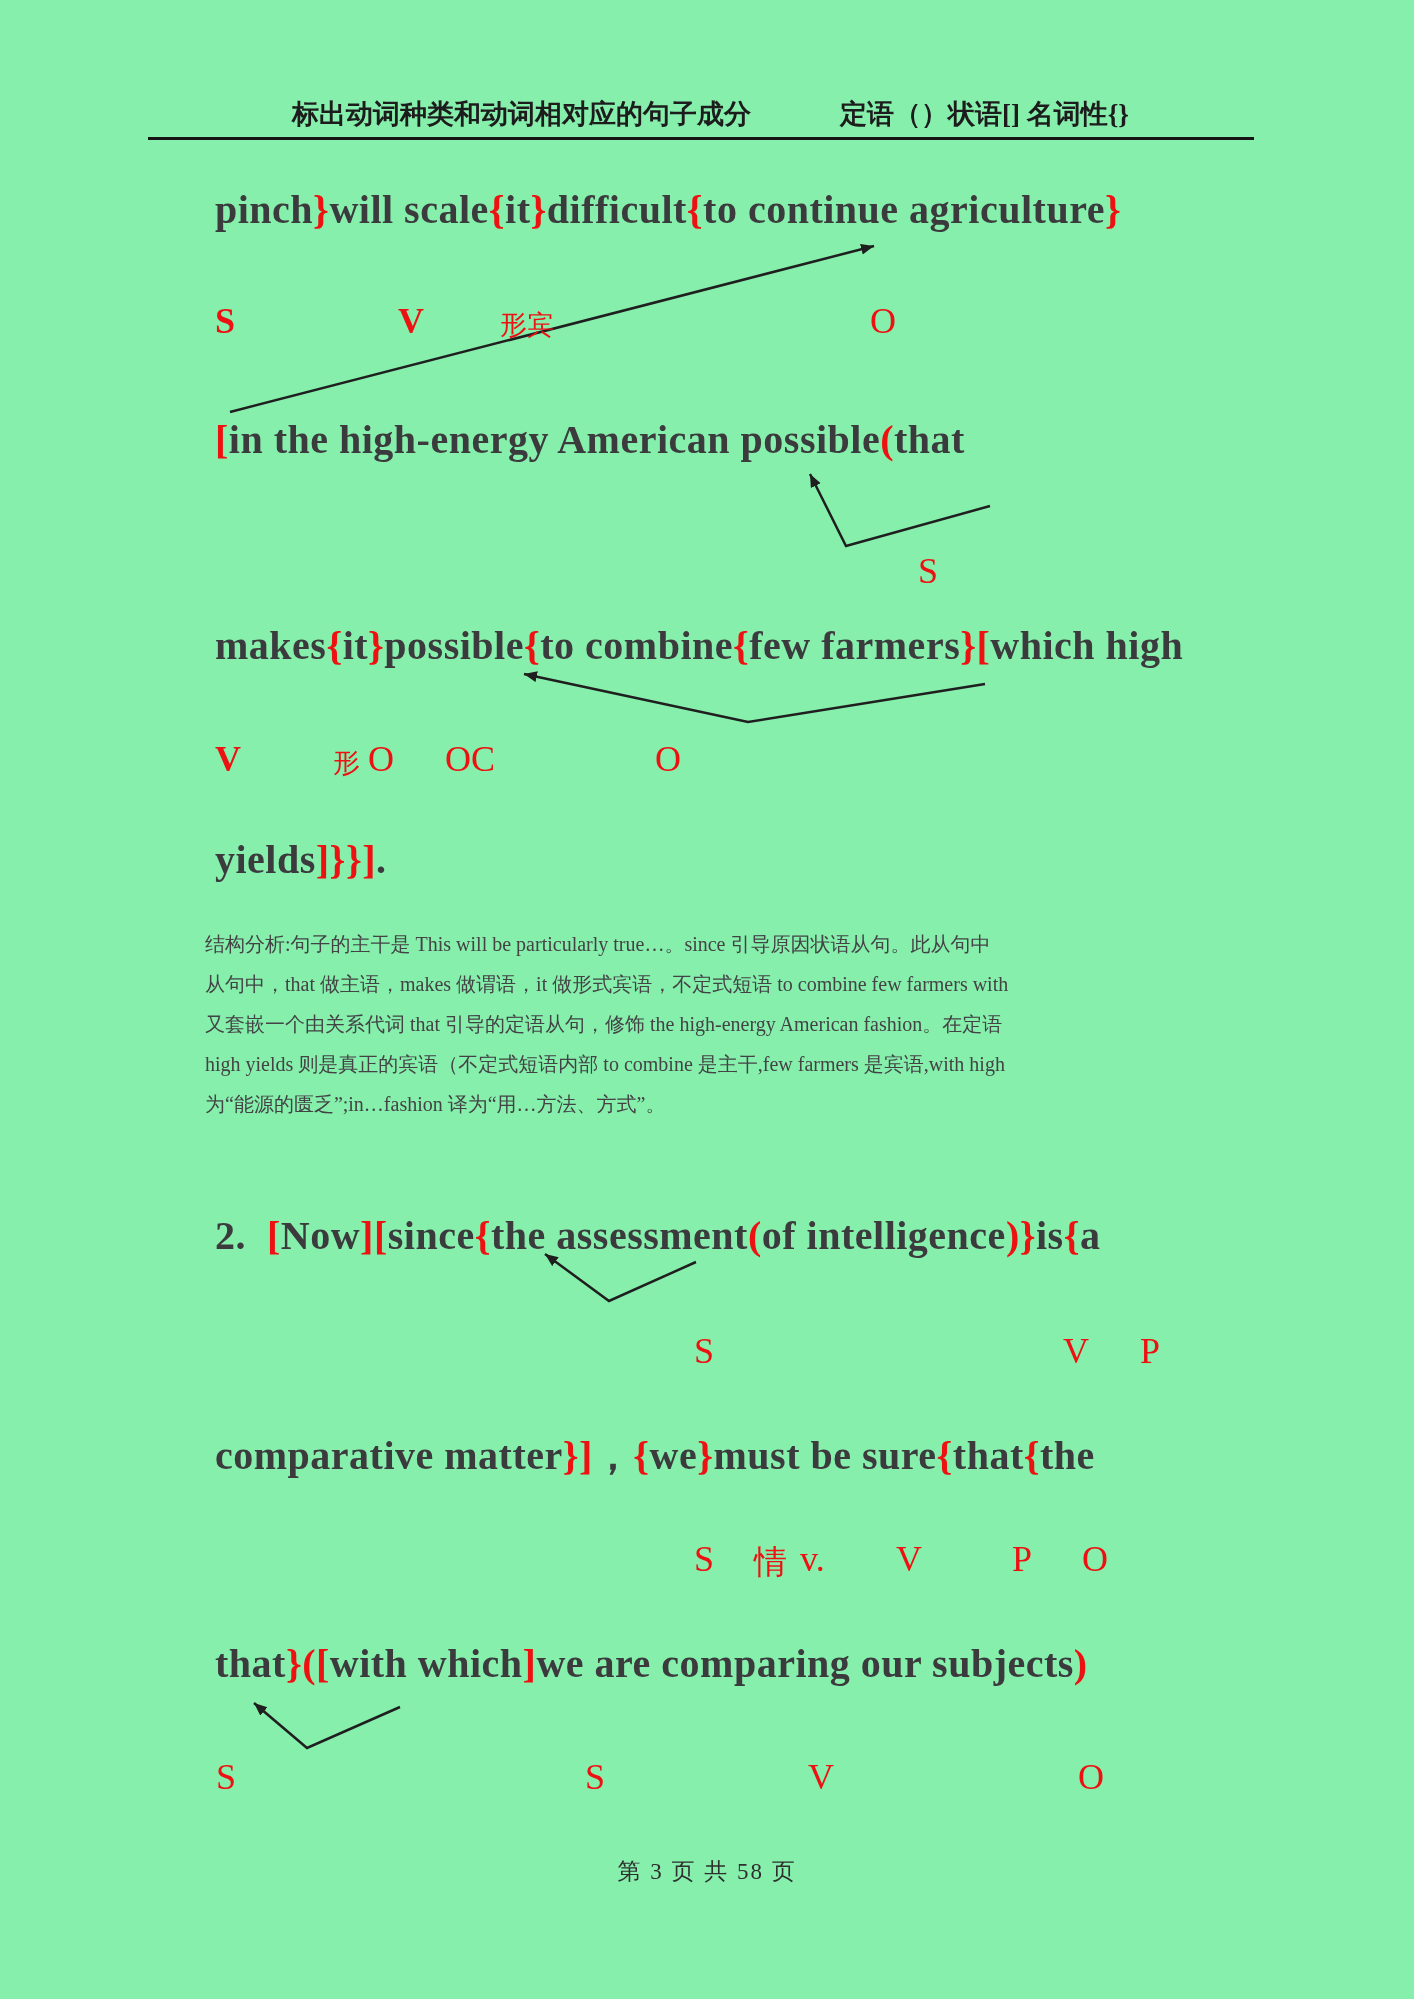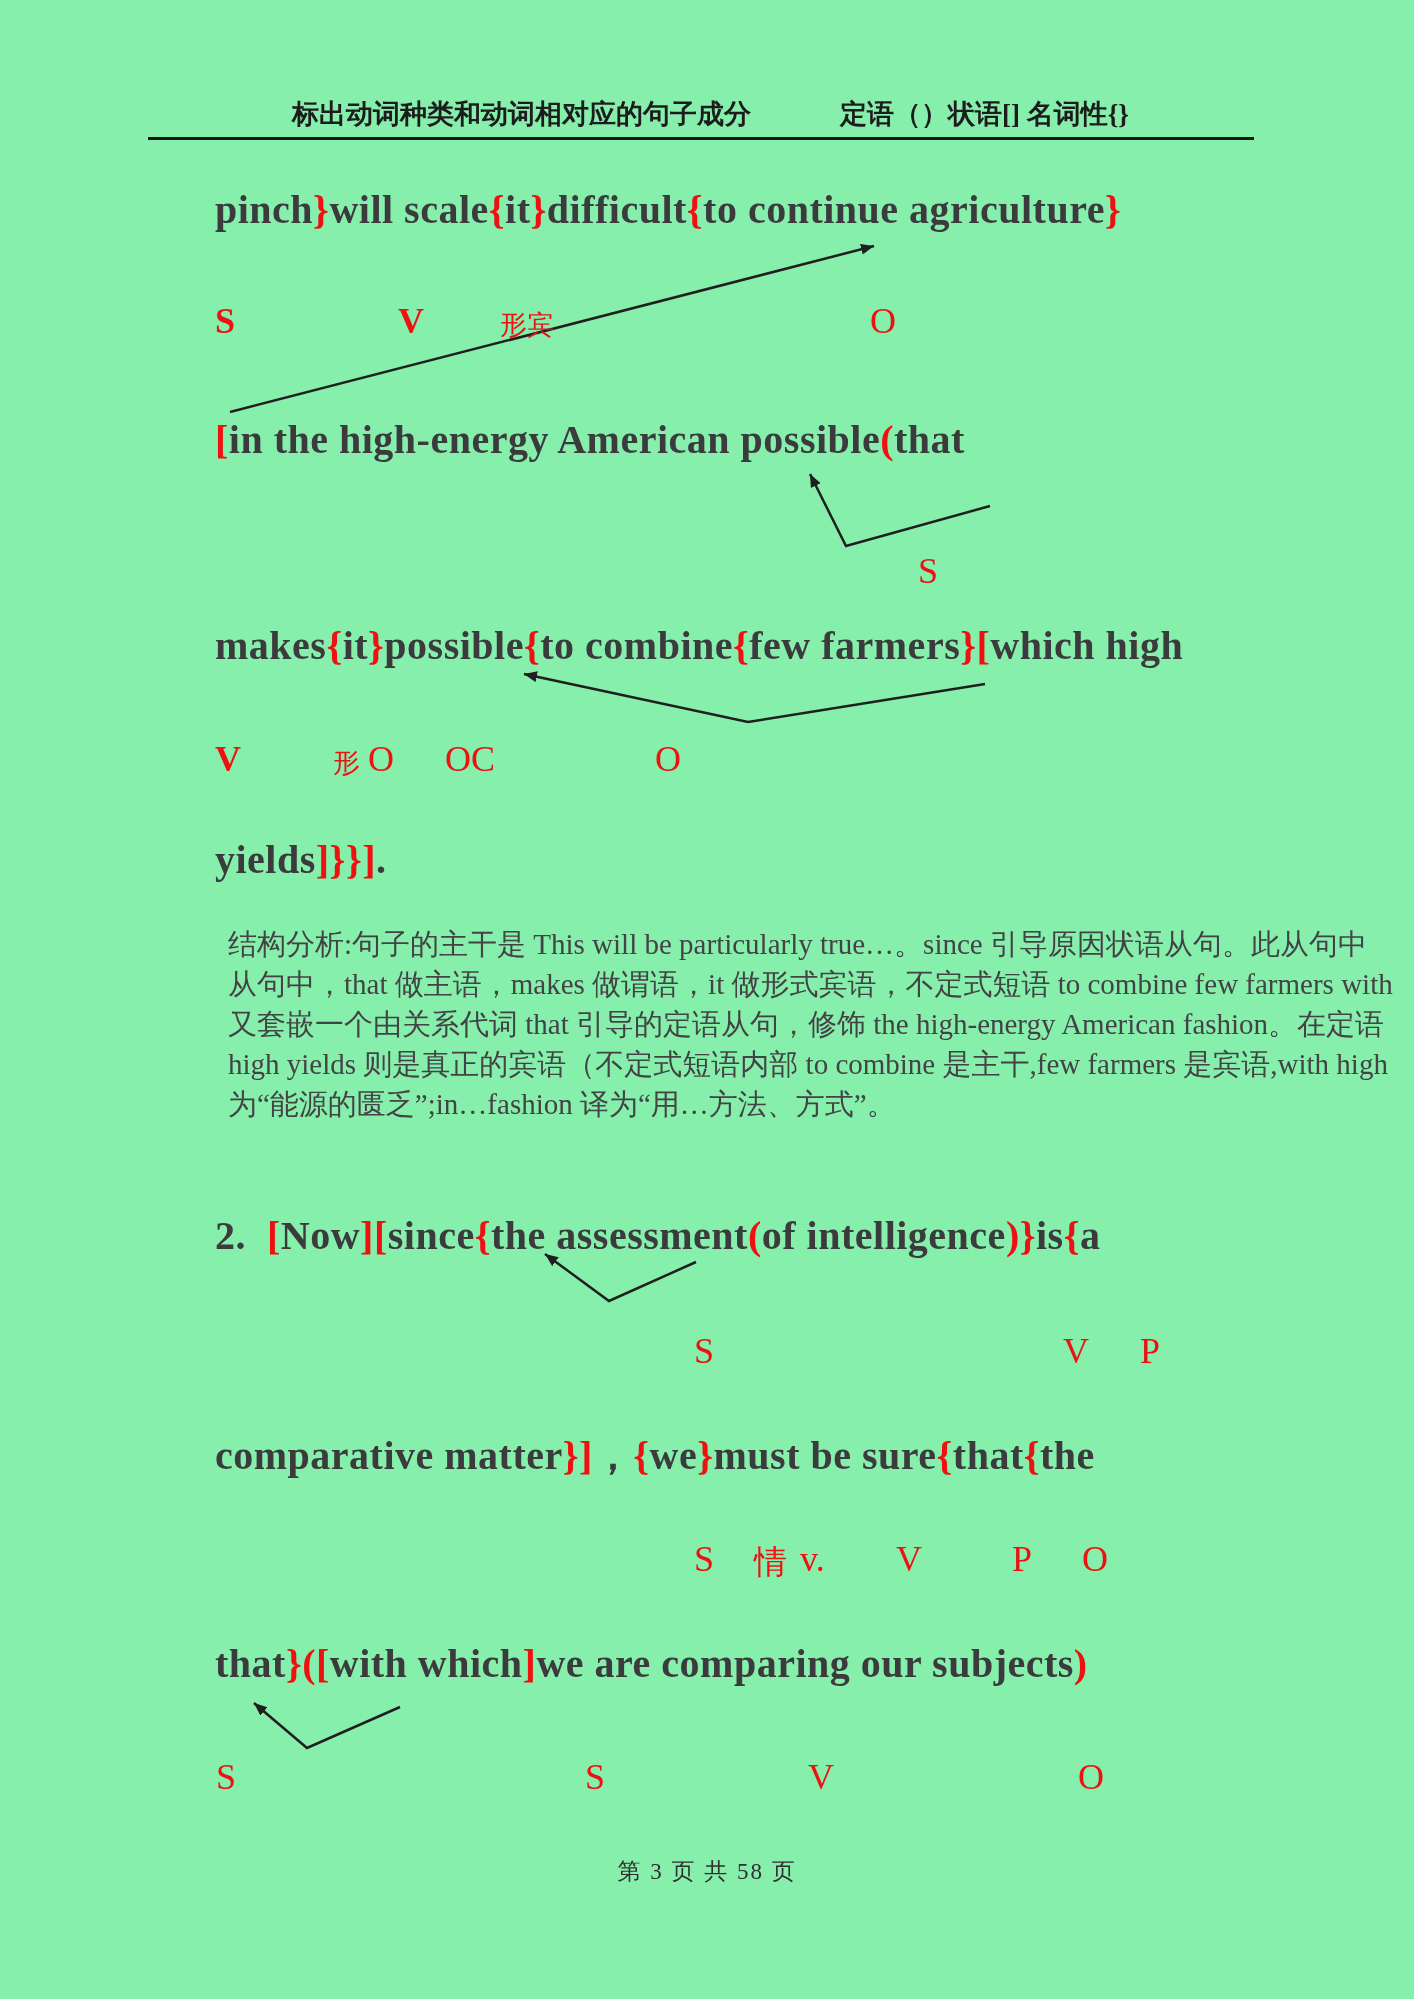--- a/index.html
+++ b/index.html
@@ -12,22 +12,22 @@
   .bigline{position:absolute;left:215px;font-weight:bold;font-size:40px;color:#3b3b3d;
            white-space:nowrap;letter-spacing:.5px;}
   .seg-k{color:inherit;}
   .seg-r{color:#ee1111;}
   .mrow{position:absolute;left:0;top:0;width:100%;height:50px;}
   .marker{position:absolute;top:0;font-size:36px;color:#ee1111;white-space:nowrap;
           font-family:"Liberation Serif","DejaVu Serif",serif;}
   .marker.bold{font-weight:bold;}
   .marker.cjk{font-size:27px;top:7px;}
   .marker.big{font-size:33px;top:2px;}
-  #analysis{position:absolute;left:228px;top:924px;width:1000px;color:#434345;
-            font-size:29px;}
+  #analysis{position:absolute;left:205px;top:924px;width:1000px;color:#434345;
+            font-size:20px;}
   .para-line{height:40px;line-height:40px;white-space:nowrap;}
   #footer{position:absolute;left:0;top:1856px;width:100%;text-align:center;
           font-size:23px;color:#2e2e2e;letter-spacing:2px;}
   #arrows{position:absolute;left:0;top:0;width:1414px;height:1999px;pointer-events:none;}
 </style>
 </head>
 <body>
 
 <div id="page">
 

